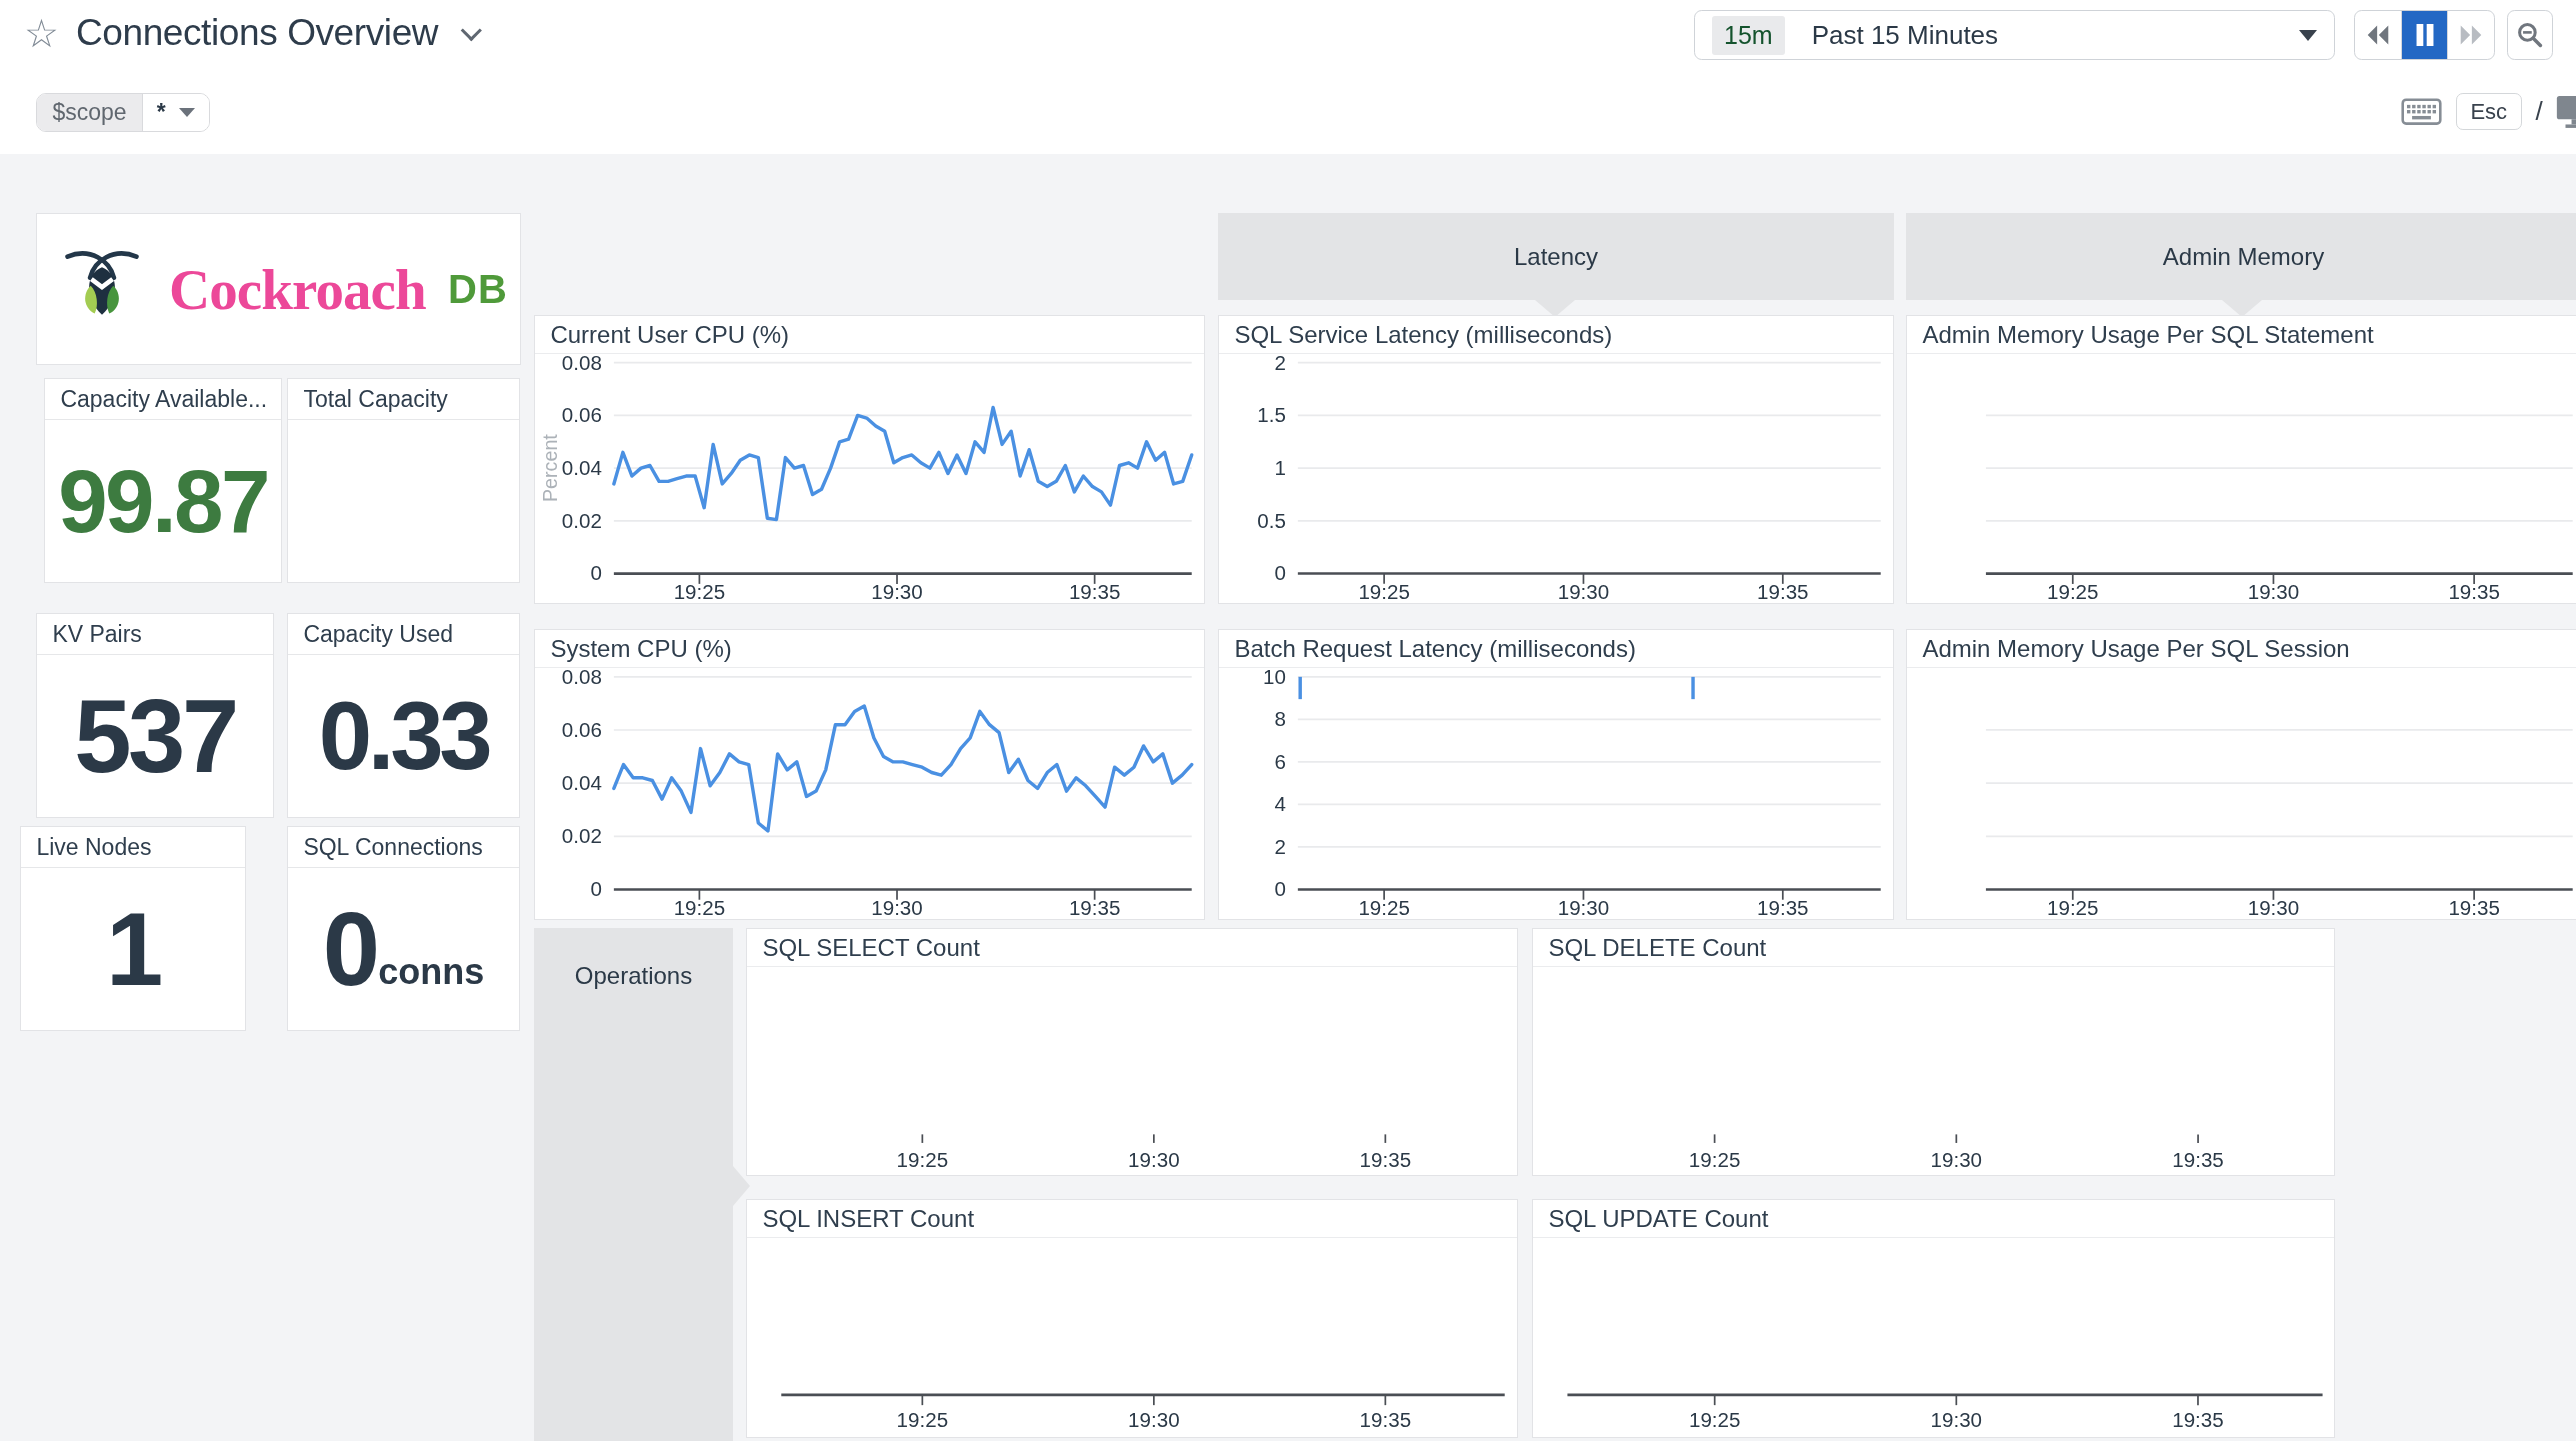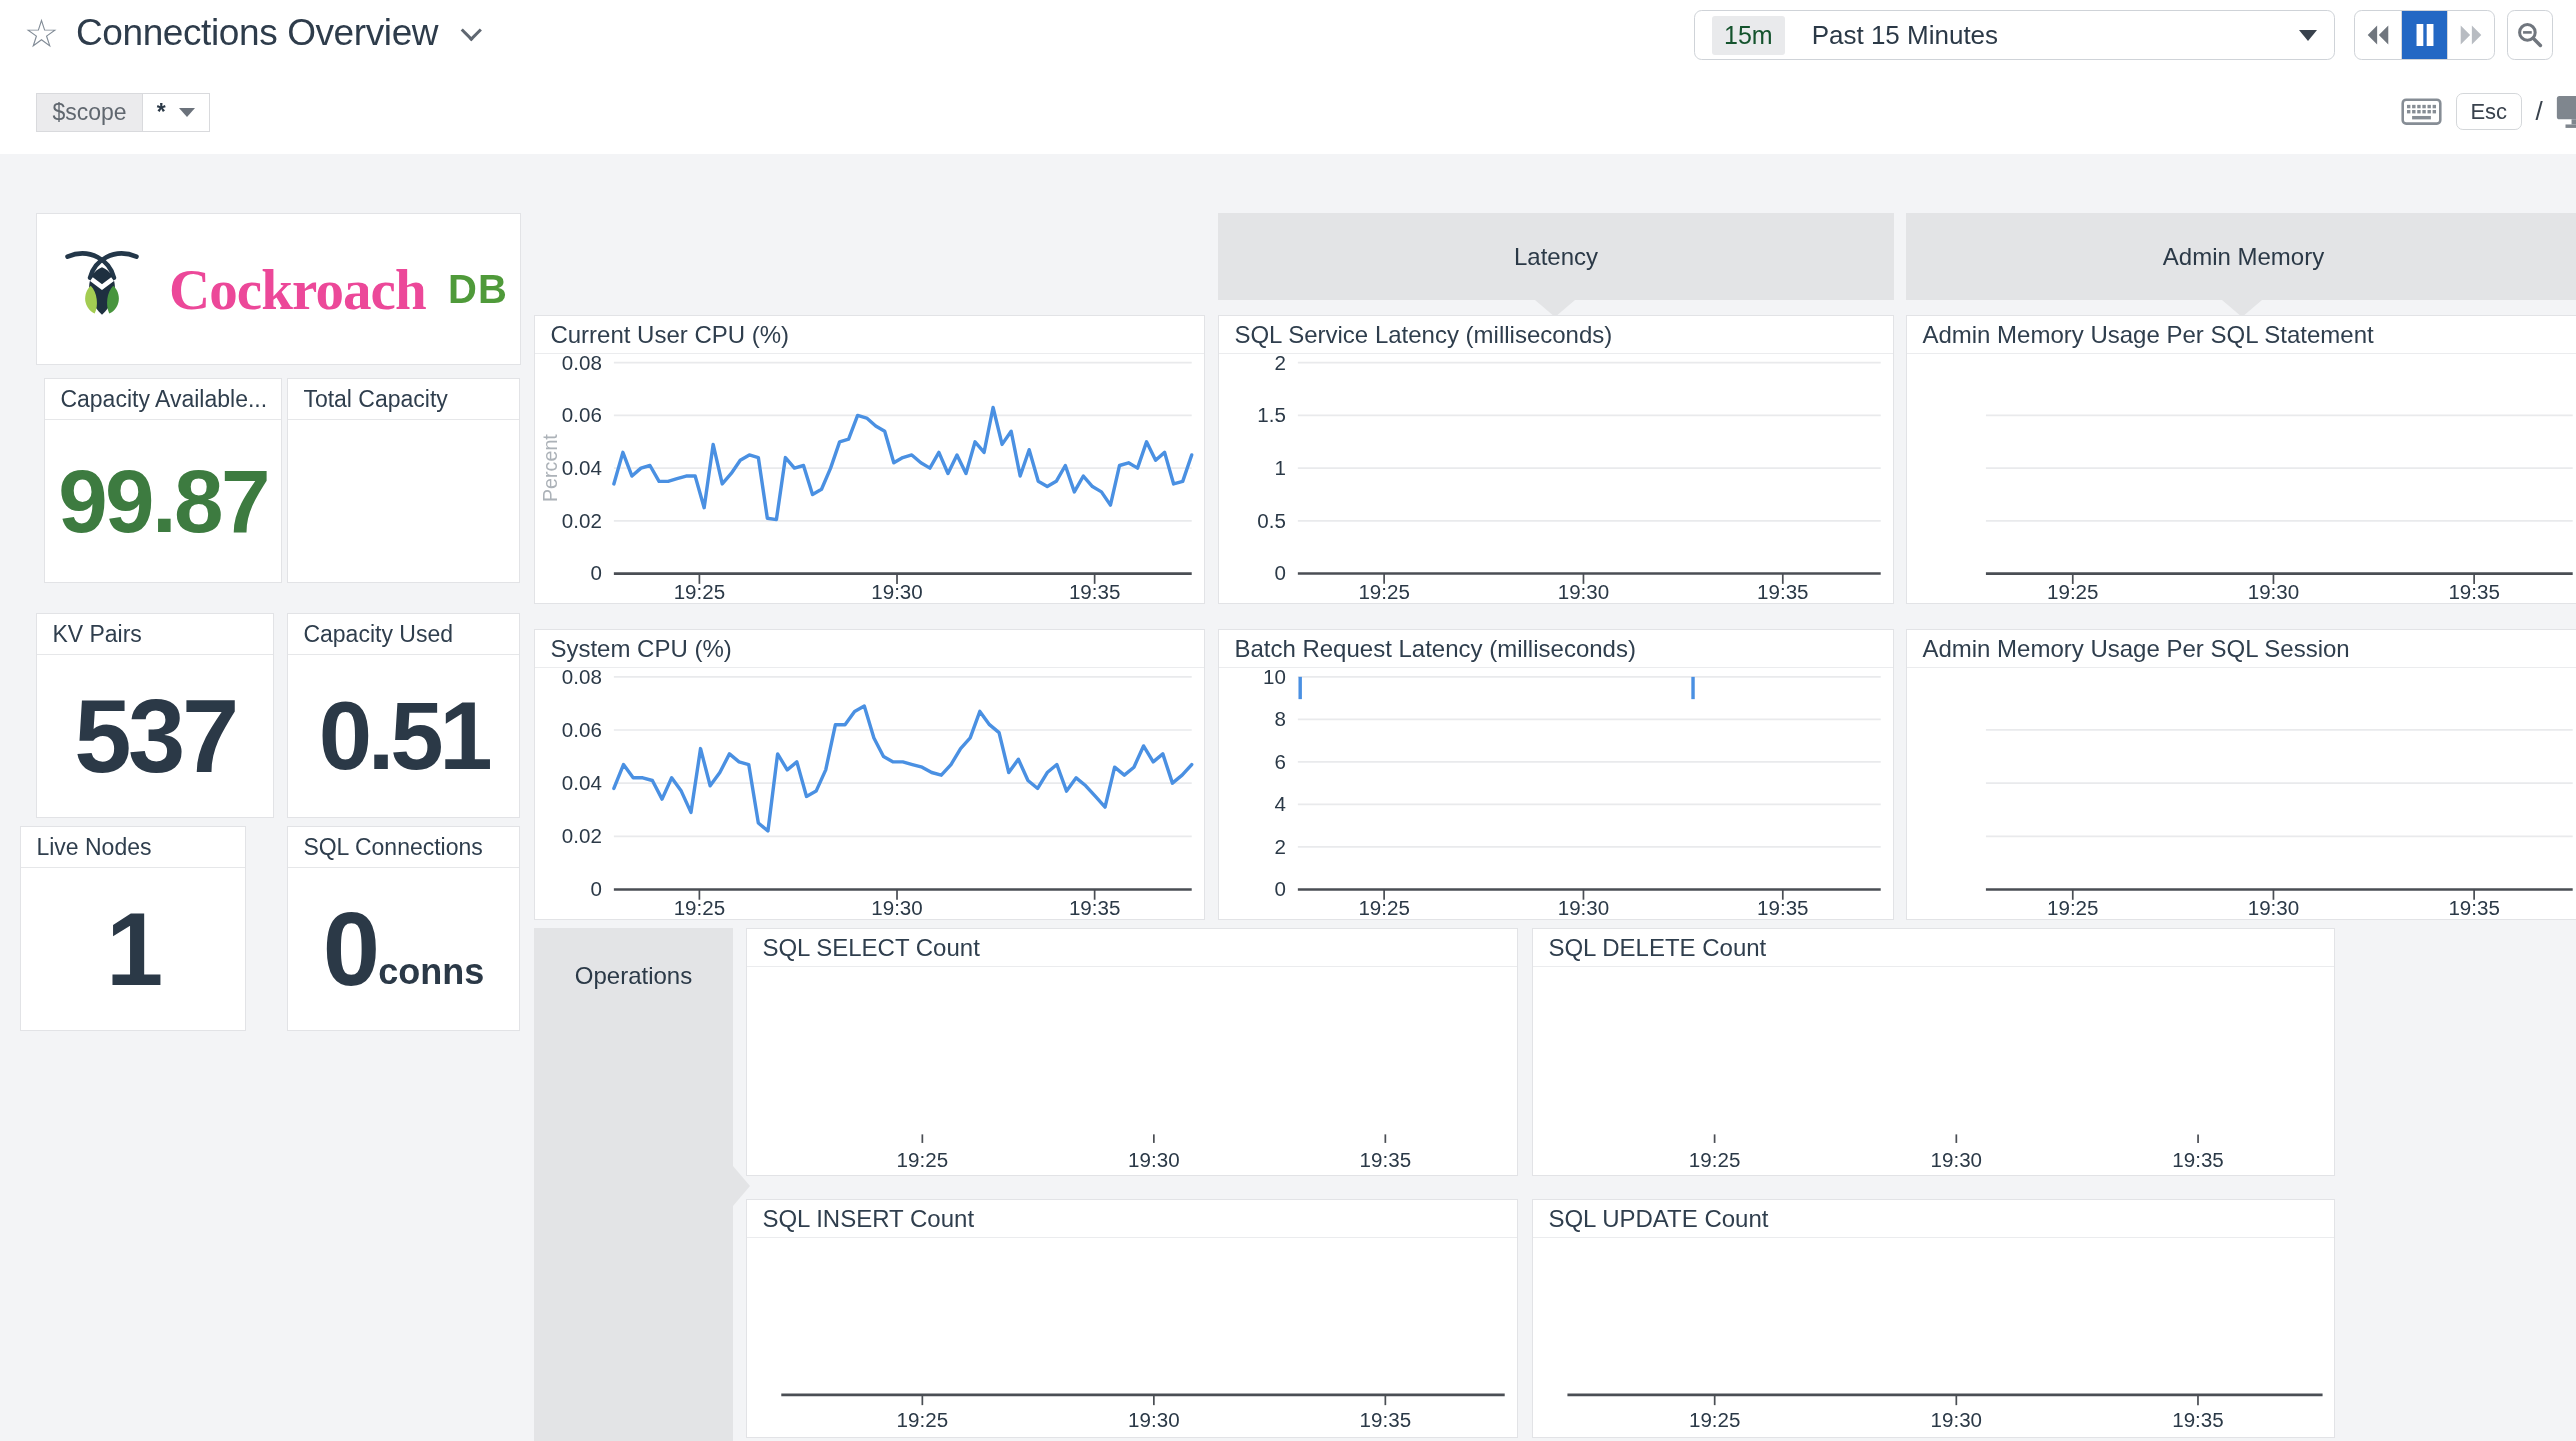--- a/index.html
+++ b/index.html
@@ -19,21 +19,21 @@
   .caret{margin-left:auto;width:0;height:0;border-left:9.4px solid transparent;
     border-right:9.4px solid transparent;border-top:11px solid #39424d;}
   .playback{position:absolute;left:2354px;top:10.3px;width:141px;height:50px;background:#fff;
     border:1.7px solid #cfd3d8;border-radius:7.7px;display:flex;overflow:hidden;}
   .pb-btn{width:46px;height:100%;display:flex;align-items:center;justify-content:center;cursor:pointer;}
   .pb-btn + .pb-btn{border-left:1.7px solid #d5d8dc;}
   .pb-pause{background:#2368c4;}
   .zoom-btn{position:absolute;left:2507px;top:10.3px;width:46px;height:50px;background:#fff;
     border:1.7px solid #cfd3d8;border-radius:7.7px;display:flex;align-items:center;justify-content:center;cursor:pointer;}
   .scope{position:absolute;left:36px;top:93px;height:39px;display:flex;border:1.7px solid #d9dadd;
-    border-radius:0;overflow:hidden;cursor:pointer;}
+    border-radius:10px;overflow:hidden;cursor:pointer;}
   .scope-l{background:#ebebed;display:flex;align-items:center;padding:0 15.4px;font-size:23px;color:#60676f;}
   .scope-r{background:#fff;display:flex;align-items:center;padding:0 13.7px;border-left:1.7px solid #d9dadd;}
   .scope-val{font-size:23px;font-weight:700;color:#2b3947;}
   .scope-caret{margin-left:13.7px;width:0;height:0;border-left:8.6px solid transparent;
     border-right:8.6px solid transparent;border-top:9.4px solid #6b727b;}
   .esc-cluster{position:absolute;left:2401px;top:91px;height:41px;display:flex;align-items:center;gap:13.7px;}
   .esc-key{border:1.7px solid #d4d7da;border-radius:6.9px;background:#fff;padding:4.3px 13.7px;
     font-size:22px;color:#39424d;}
   .slash{font-size:26px;color:#39424d;}
   
@@ -166,21 +166,21 @@
   </div>
   <div class="card" style="left:36px;top:459px;width:238px;height:205px">
     <div class="stat-h">KV Pairs</div>
     <div class="stat-body">
         <span class="stat-num" style="font-size:103px">537</span>
       </div>
   </div>
   <div class="card" style="left:287px;top:459px;width:233px;height:205px">
     <div class="stat-h">Capacity Used</div>
     <div class="stat-body">
-        <span class="stat-num" style="font-size:96px;letter-spacing:-4.3px">0.51</span>
+        <span class="stat-num" style="font-size:96px;letter-spacing:-4.3px">0.33</span>
       </div>
   </div>
   <div class="card" style="left:20px;top:672px;width:226px;height:205px">
     <div class="stat-h">Live Nodes</div>
     <div class="stat-body">
         <span class="stat-num" style="font-size:103px">1</span>
       </div>
   </div>
   <div class="card" style="left:287px;top:672px;width:233px;height:205px">
     <div class="stat-h">SQL Connections</div>

